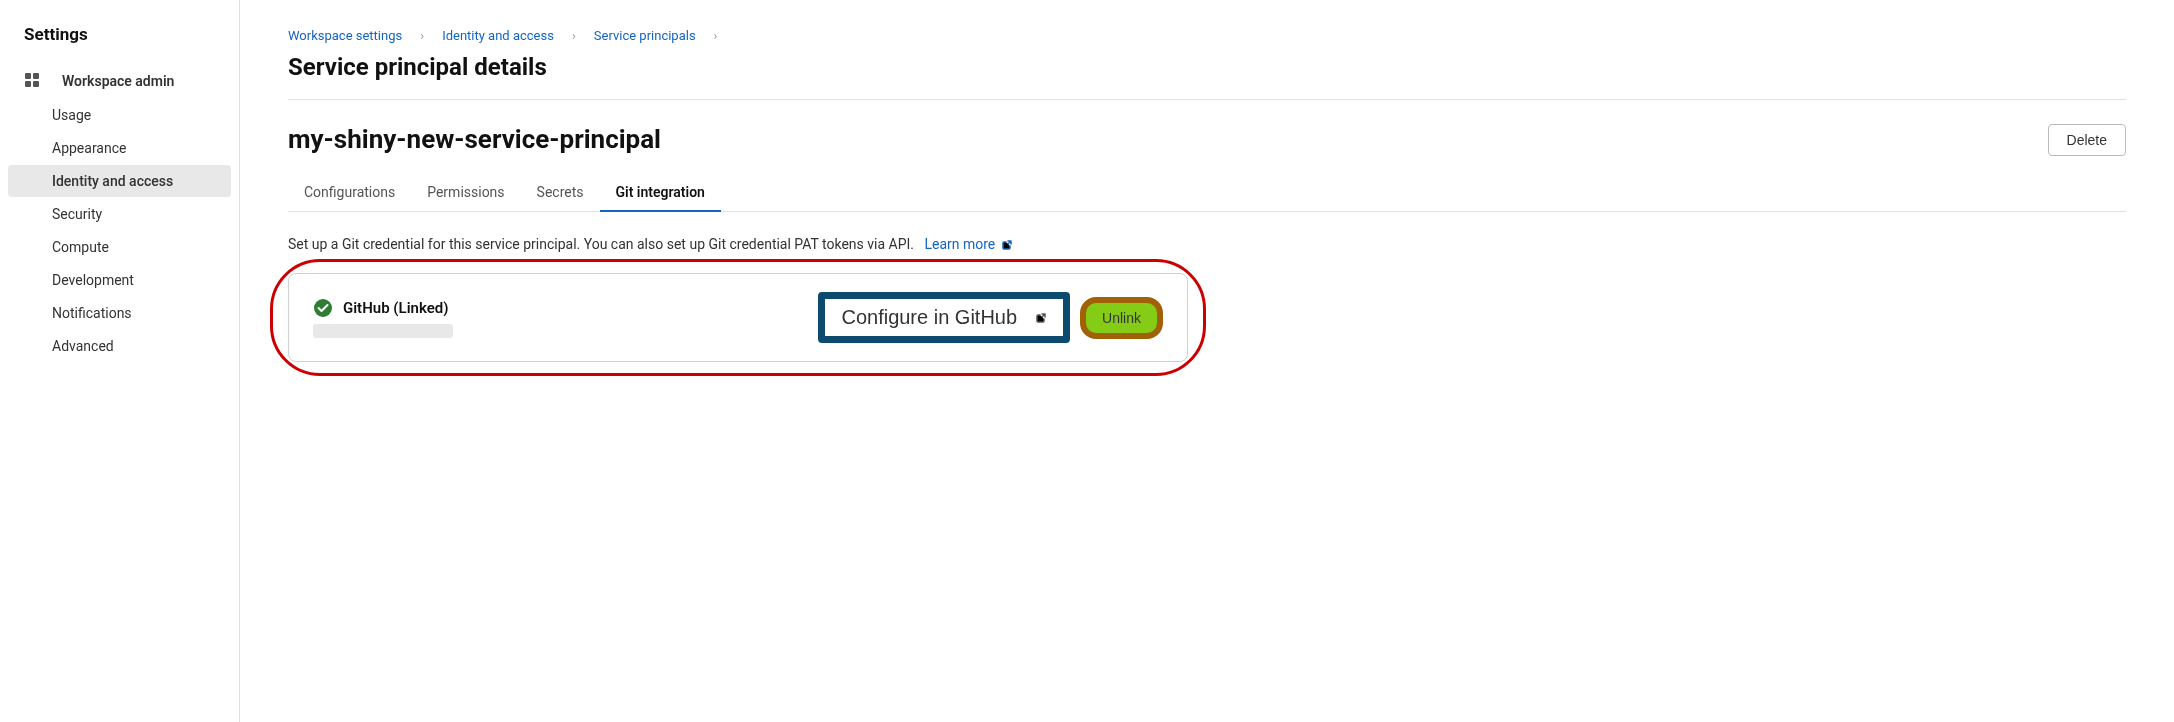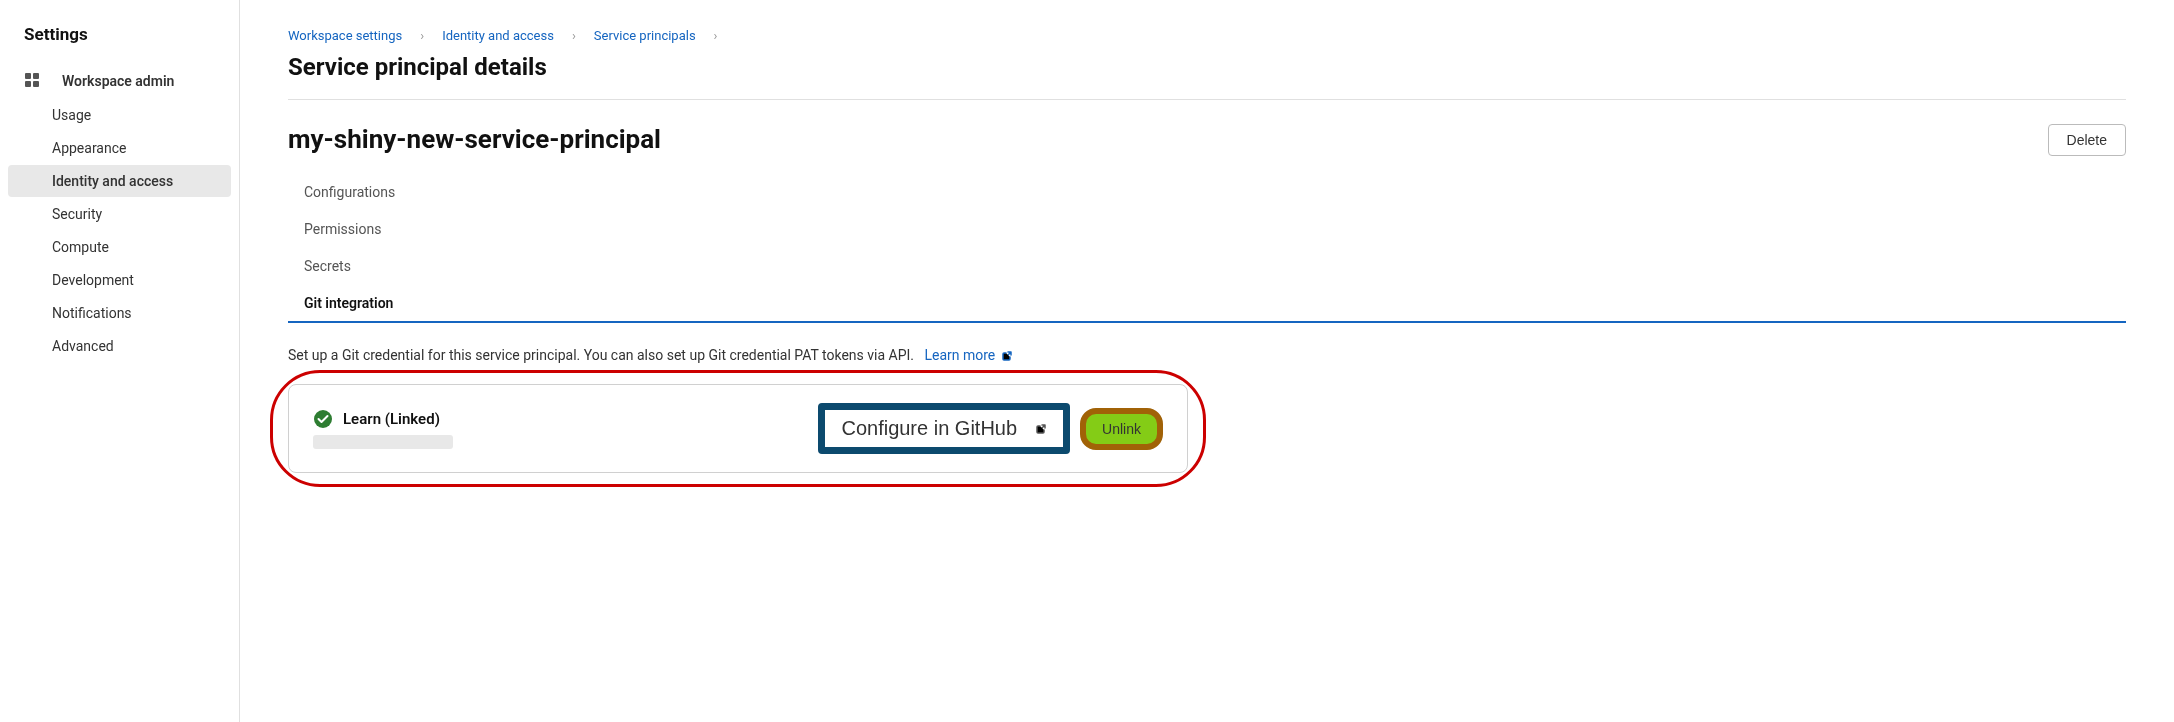--- a/index.html
+++ b/index.html
@@ -110,21 +110,20 @@
       color: #333;
       cursor: pointer;
     }
 
     
     .tabs {
       display: flex;
       gap: 0;
       border-bottom: 1px solid #e0e0e0;
       margin-bottom: 22px;
-      flex-direction: column;
     }
     .tab {
       padding: 10px 16px;
       font-size: 14px;
       color: #555;
       cursor: pointer;
       border-bottom: 2px solid transparent;
       margin-bottom: -1px;
       text-decoration: none;
     }
@@ -322,21 +321,21 @@
   <div class="card-wrapper">
     <div class="github-card">
       <div class="github-left">
         <div class="github-title">
 
           <svg class="check-icon" viewBox="0 0 20 20">
             <circle cx="10" cy="10" r="9" fill="#2e7d32"></circle>
             <path d="M5.5 10l3 3 6-6" stroke="#fff" stroke-width="2" stroke-linecap="round" stroke-linejoin="round" fill="none"></path>
           </svg>
           <span>
-            <span>Learn</span>
+            <span>GitHub</span>
             <span style="font-weight:400"> </span><span>(Linked)</span>
           </span>
         </div>
 
         <div class="github-subtitle"></div>
       </div>
 
       <div class="github-actions">
         <button class="configure-btn">
           <span>Configure in GitHub</span>

